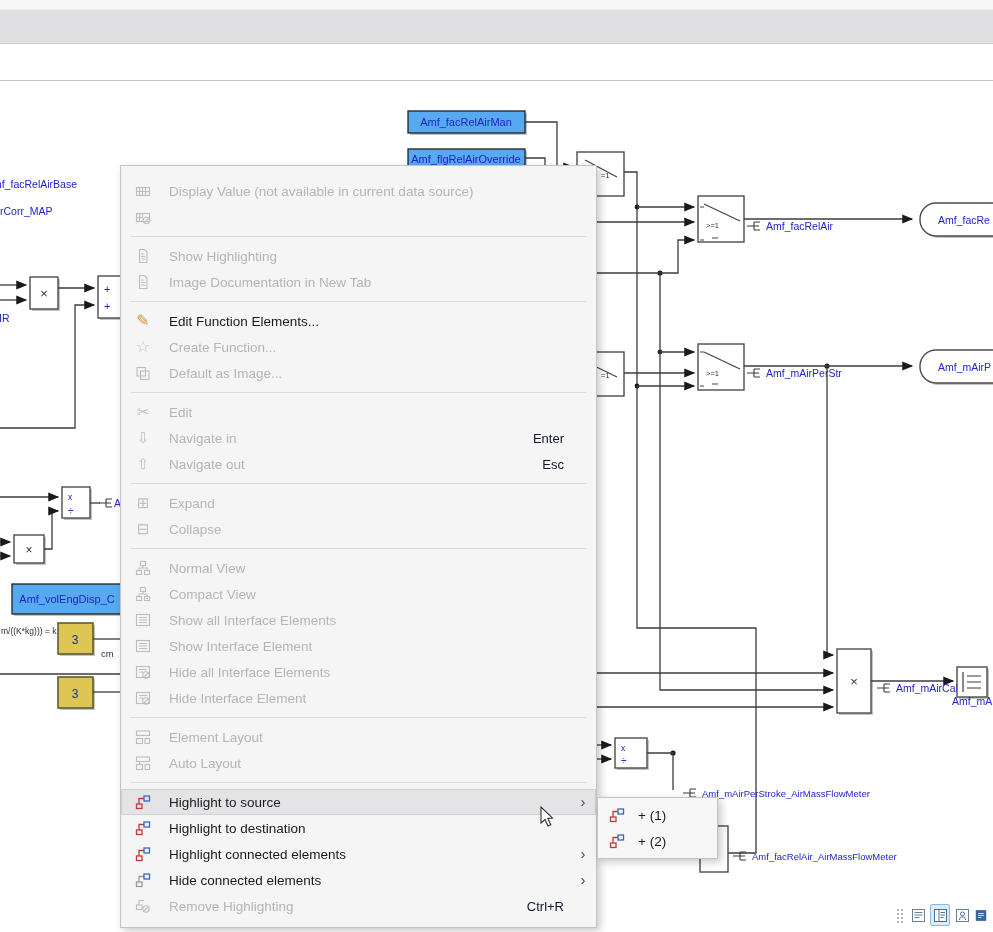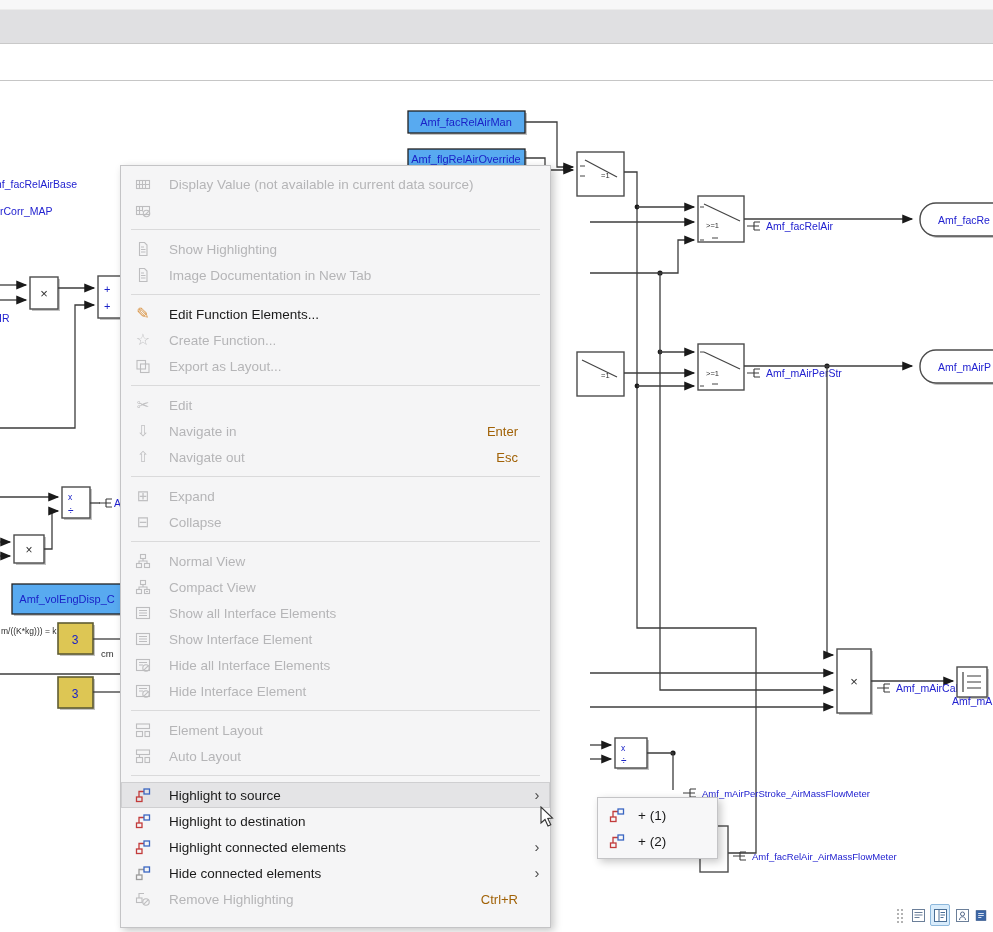--- a/index.html
+++ b/index.html
@@ -16,33 +16,33 @@
   .blk{fill:#ffffff;stroke:#4c4c4c;stroke-width:1.4;}
   .blk-blue{fill:#58aaf0;stroke:#222222;stroke-width:1.3;}
   .blk-yellow{fill:#ddc654;stroke:#5f5c33;stroke-width:1.6;}
   .shadow{fill:#c3c3c3;stroke:none;}
   .t-blue{fill:#1b23c8;}
   .t-sig{fill:#2222d0;}
   .t-dark{fill:#2e2e2e;}
   .jdot{fill:#1a1a1a;stroke:none;}
   .portglyph{fill:none;stroke:#3a3a3a;stroke-width:1.1;}
   
-  #ctx-menu{position:absolute;left:120px;top:165px;width:431px;height:763px;background:#f5f5f6;
+  #ctx-menu{position:absolute;left:120px;top:165px;width:477px;height:763px;background:#f5f5f6;
             border:1px solid #c4c4c6;box-shadow:3px 3px 8px rgba(0,0,0,.22);box-sizing:border-box;
-            padding-top:5px;z-index:20;}
+            padding-top:12px;z-index:20;}
   .mrow{display:flex;align-items:center;height:26px;font-size:13.5px;color:#1a1a1a;}
   .mrow.dis{color:#b5b5b7;}
   .mrow.hover{background:#e4e4e6;box-shadow:inset 0 0 0 1px #cfcfd1;}
   .micon{width:18px;height:18px;margin-left:13px;margin-right:17px;flex:0 0 18px;
          display:flex;align-items:center;justify-content:center;}
   .micon svg{width:16px;height:16px;}
   .micon svg .st{fill:none;stroke:#bdbdbf;stroke-width:1.1;}
   .mchar{font-size:14px;line-height:16px;color:#c0c0c2;}
   .mlabel{white-space:nowrap;}
-  .mshort{margin-left:auto;padding-right:6px;color:#a16207;font-size:13px;}
+  .mshort{margin-left:auto;padding-right:6px;color:#0f172a;font-size:13px;}
   .marrow{margin-left:auto;width:26px;text-align:center;color:#4a4a4a;font-size:15px;line-height:16px;}
   .mshort + .marrow{margin-left:0;}
   .msep{border-top:1px solid #dadadb;margin:6px 10px;}
   
   #sub-menu{position:absolute;left:597px;top:797px;width:121px;background:#f7f7f8;
             border:1px solid #c4c4c6;box-shadow:3px 3px 8px rgba(0,0,0,.22);box-sizing:border-box;
             padding:4px 0;z-index:30;}
   .srow{display:flex;align-items:center;height:26px;font-size:13.5px;color:#1a1a1a;}
   .srow .micon{margin-left:10px;margin-right:12px;}
   
@@ -269,21 +269,21 @@
         </span>
       <span class="mlabel">Create Function...</span>
     </div>
     <div class="mrow dis">
       <span class="micon">
           <svg viewBox="0 0 16 16">
             <rect class="st" x="2" y="2.5" width="8.5" height="8.5"></rect>
             <rect class="st" x="5.5" y="6" width="8.5" height="8.5" fill="#f5f5f6"></rect>
           </svg>
         </span>
-      <span class="mlabel">Export as Layout...</span>
+      <span class="mlabel">Default as Image...</span>
     </div>
     <div class="msep"></div>
 
     <div class="mrow dis">
       <span class="micon">
           <span class="mchar" style="font-size:15px;">✂</span>
         </span>
       <span class="mlabel">Edit</span>
     </div>
     <div class="mrow dis">

